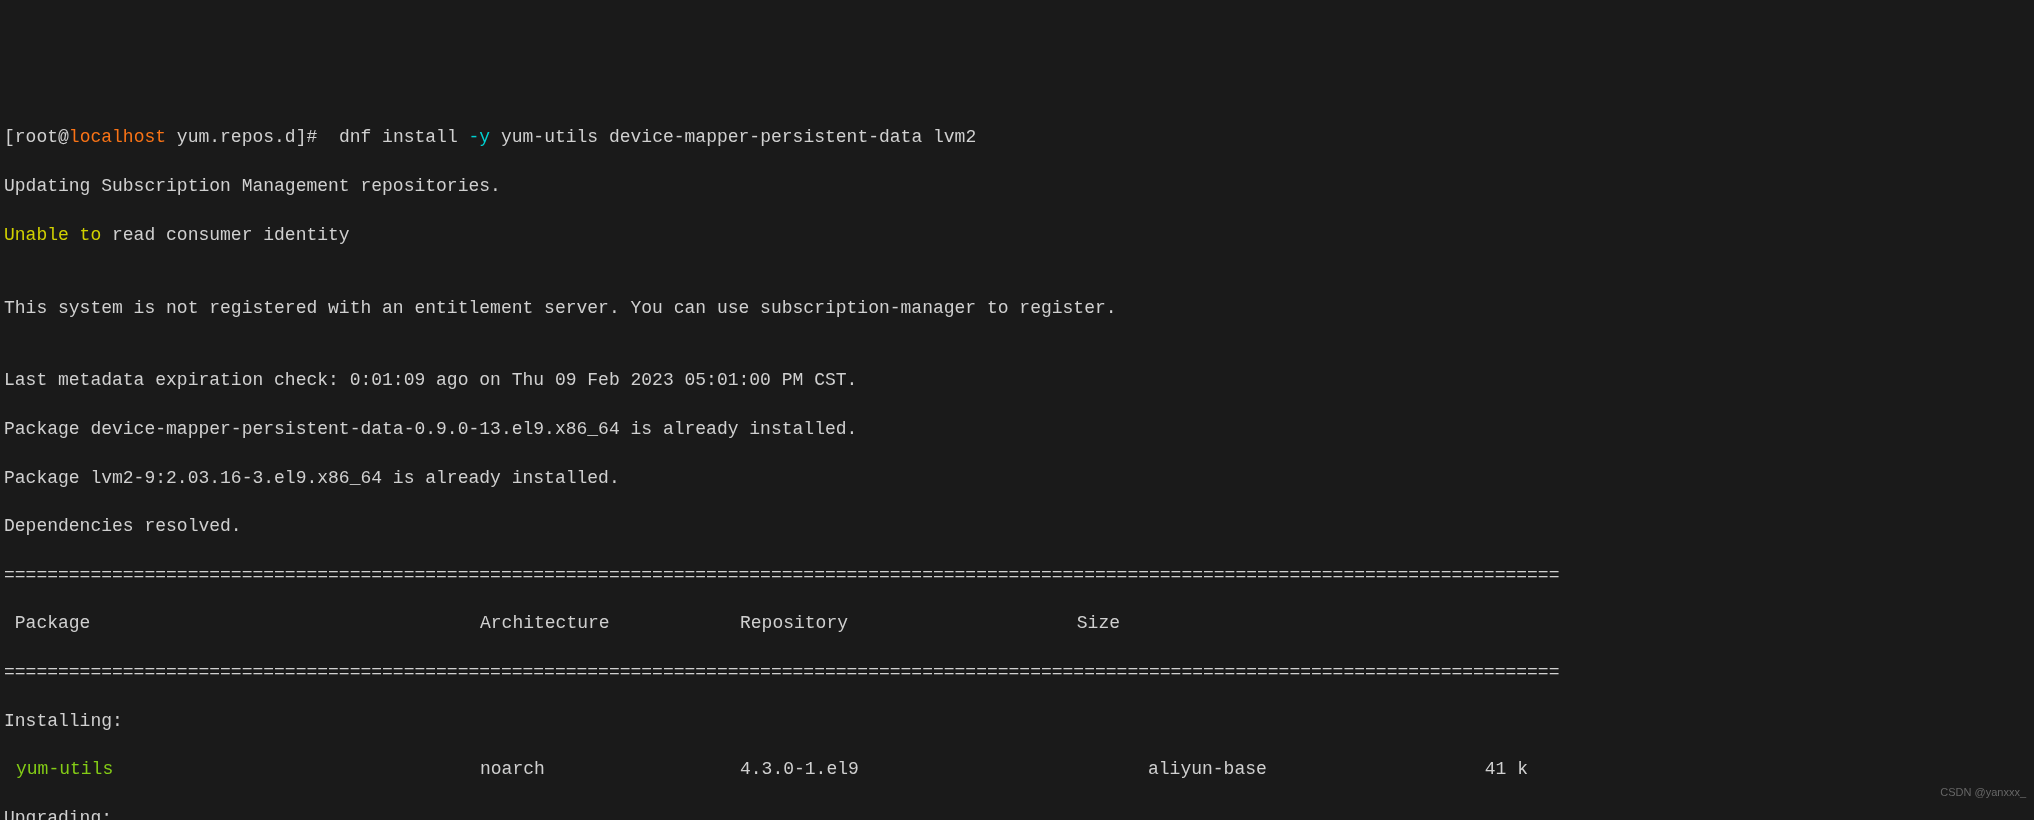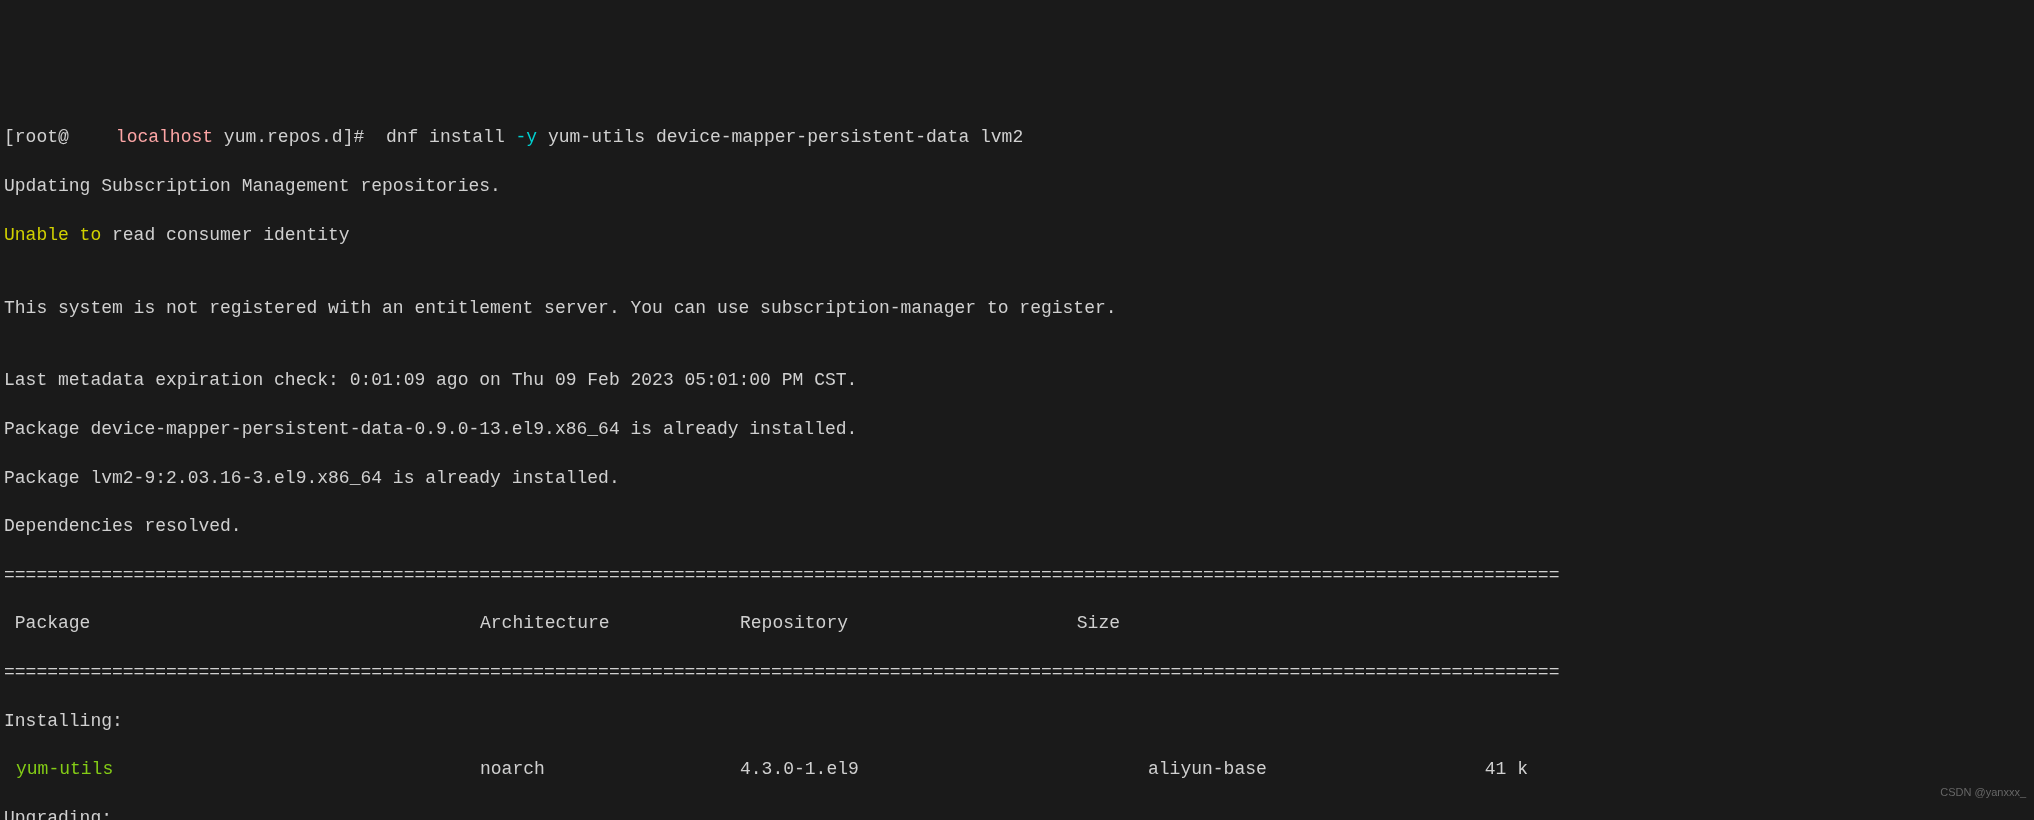--- a/index.html
+++ b/index.html
@@ -11,21 +11,21 @@
       background-color: #1a1a1a;
       color: #d0d0d0;
       font-family: "Courier New", monospace;
       font-size: 18px;
       line-height: 1.35;
       padding: 4px;
       white-space: pre;
       overflow-x: auto;
     }
     .white { color: #d0d0d0; }
-    .magenta { color: #fca5a5; padding-left: 47px; }
+    .magenta { color: #f97316; }
     .yellow { color: #d0d000; text-align: right; }
     .cyan { color: #00d0d0; }
     .green { color: #84cc16; }
     .watermark {
       position: fixed;
       bottom: 20px;
       right: 8px;
       font-size: 11px;
       color: #666;
       font-family: Arial, sans-serif;

